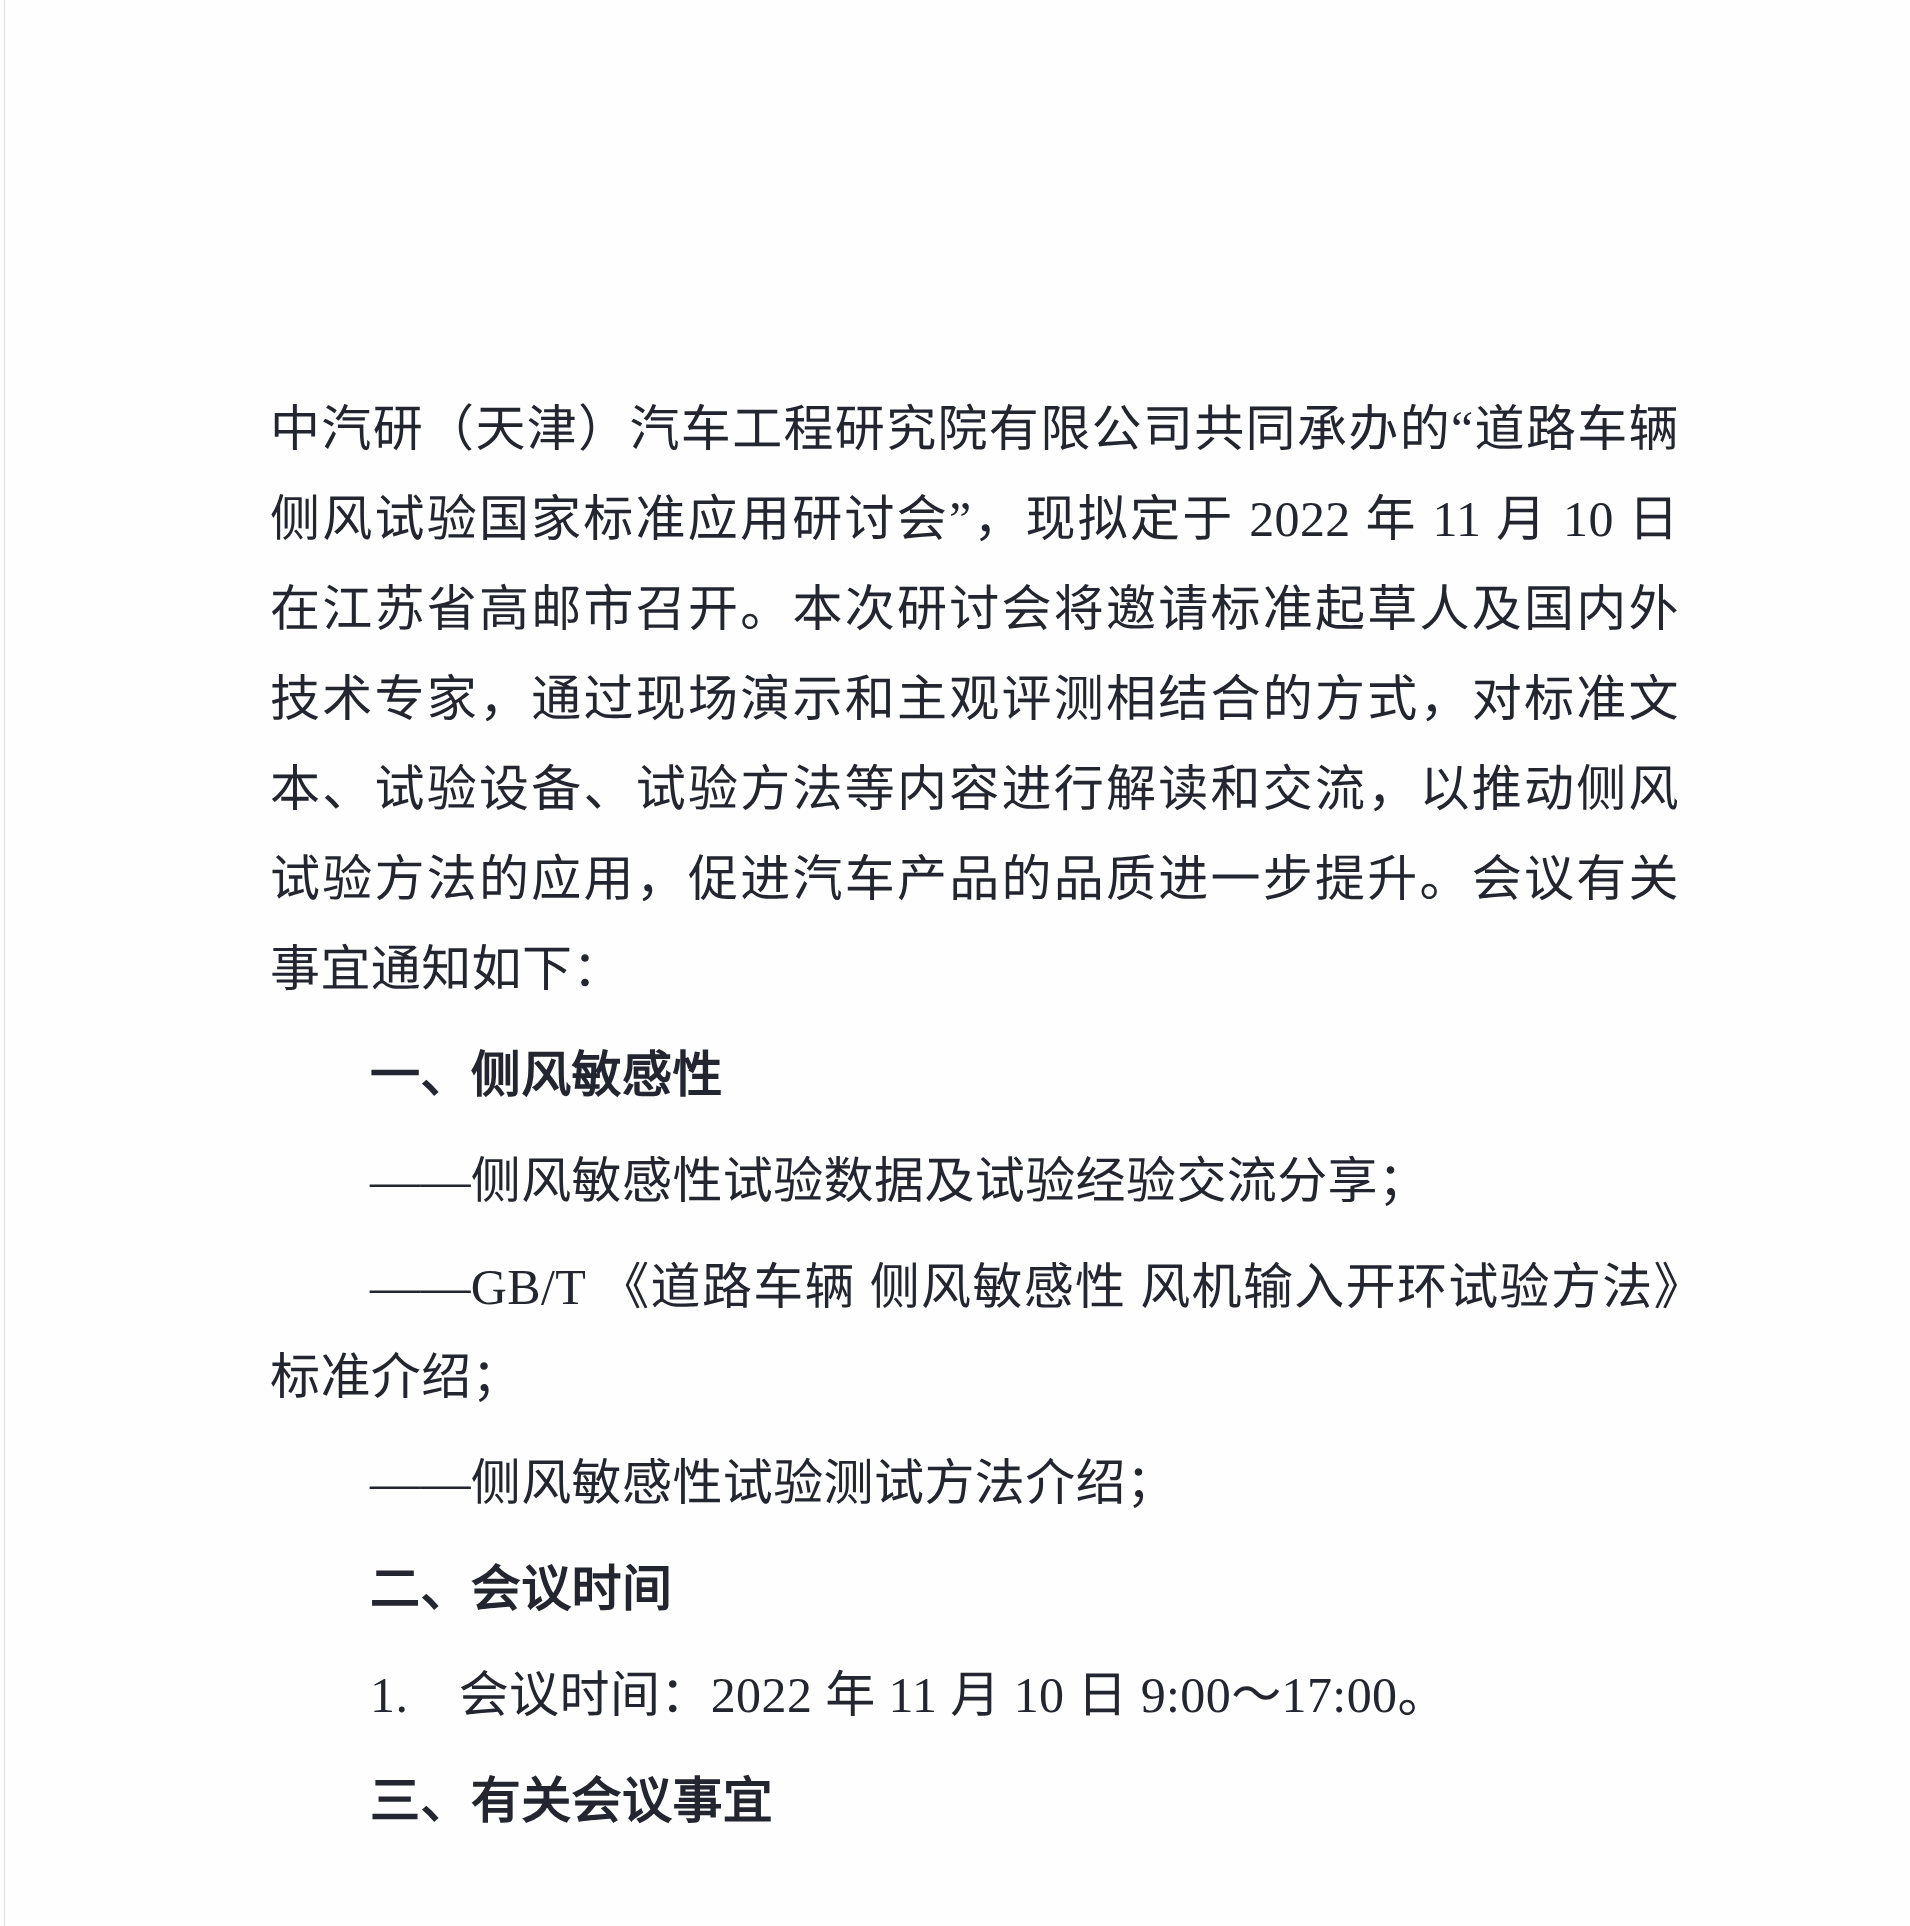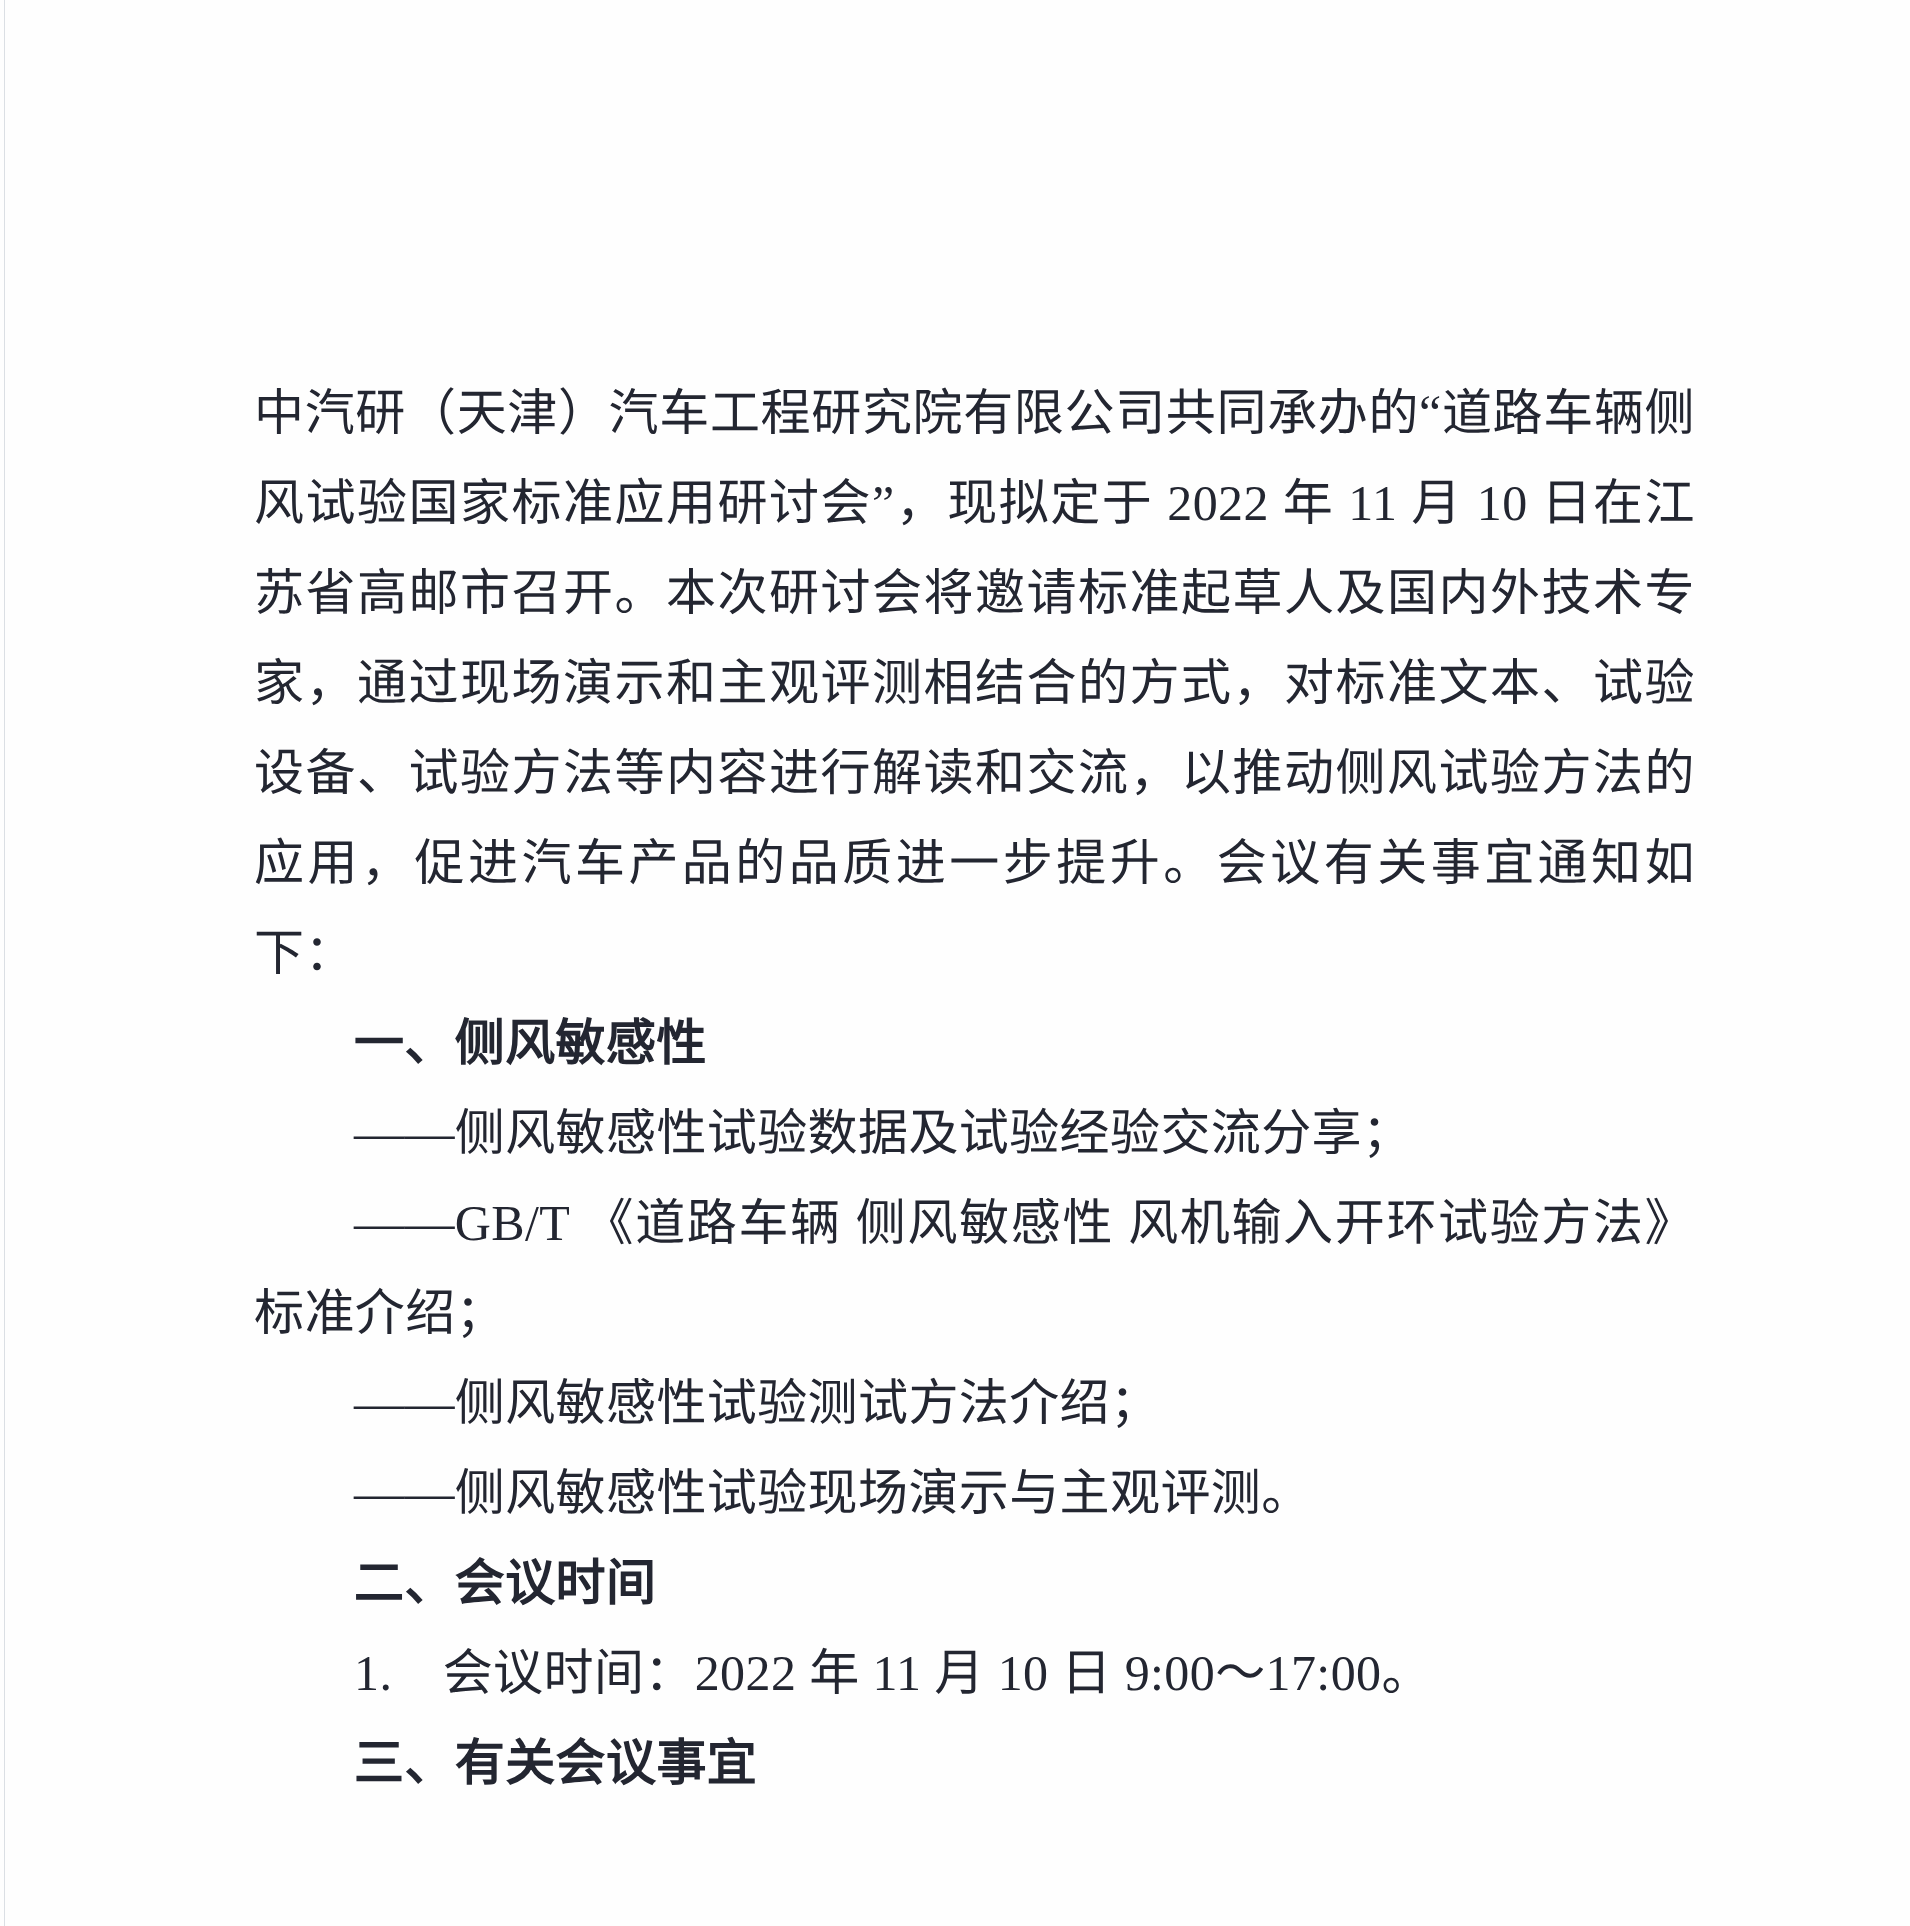--- a/index.html
+++ b/index.html
@@ -24,21 +24,21 @@
     background: #ccd1d8;
     opacity: 0.7;
   }
   .content {
     position: absolute;
     left: 254px;
     top: 368px;
     width: 1441px;
   }
   .content p {
-    margin: 0;
+    margin: 16px;
     font-family: "Liberation Serif", "DejaVu Serif", serif;
     font-size: 50px;
     line-height: 90px;
     text-align: justify;
     text-justify: inter-ideograph;
     letter-spacing: 0.4px;
   }
   .indent {
     text-indent: 2em;
   }
@@ -61,21 +61,20 @@
     <p class="body-par">中汽研（天津）汽车工程研究院有限公司共同承办的“道路车辆侧风试验国家标准应用研讨会”，现拟定于 2022 年 11 月 10 日在江苏省高邮市召开。本次研讨会将邀请标准起草人及国内外技术专家，通过现场演示和主观评测相结合的方式，对标准文本、试验设备、试验方法等内容进行解读和交流，以推动侧风试验方法的应用，促进汽车产品的品质进一步提升。会议有关事宜通知如下：</p>
 
     <p class="heading">一、侧风敏感性</p>
 
     <p class="indent">——侧风敏感性试验数据及试验经验交流分享；</p>
 
     <p class="indent">——GB/T 《道路车辆 侧风敏感性 风机输入开环试验方法》标准介绍；</p>
 
     <p class="indent">——侧风敏感性试验测试方法介绍；</p>
 
-    <p class="indent">——侧风敏感性试验现场演示与主观评测。</p>
 
     <p class="heading">二、会议时间</p>
 
     <p class="indent">1.　会议时间：2022 年 11 月 10 日 9:00～17:00。</p>
 
 
     <p class="heading">三、有关会议事宜</p>
 
   </div>
 

